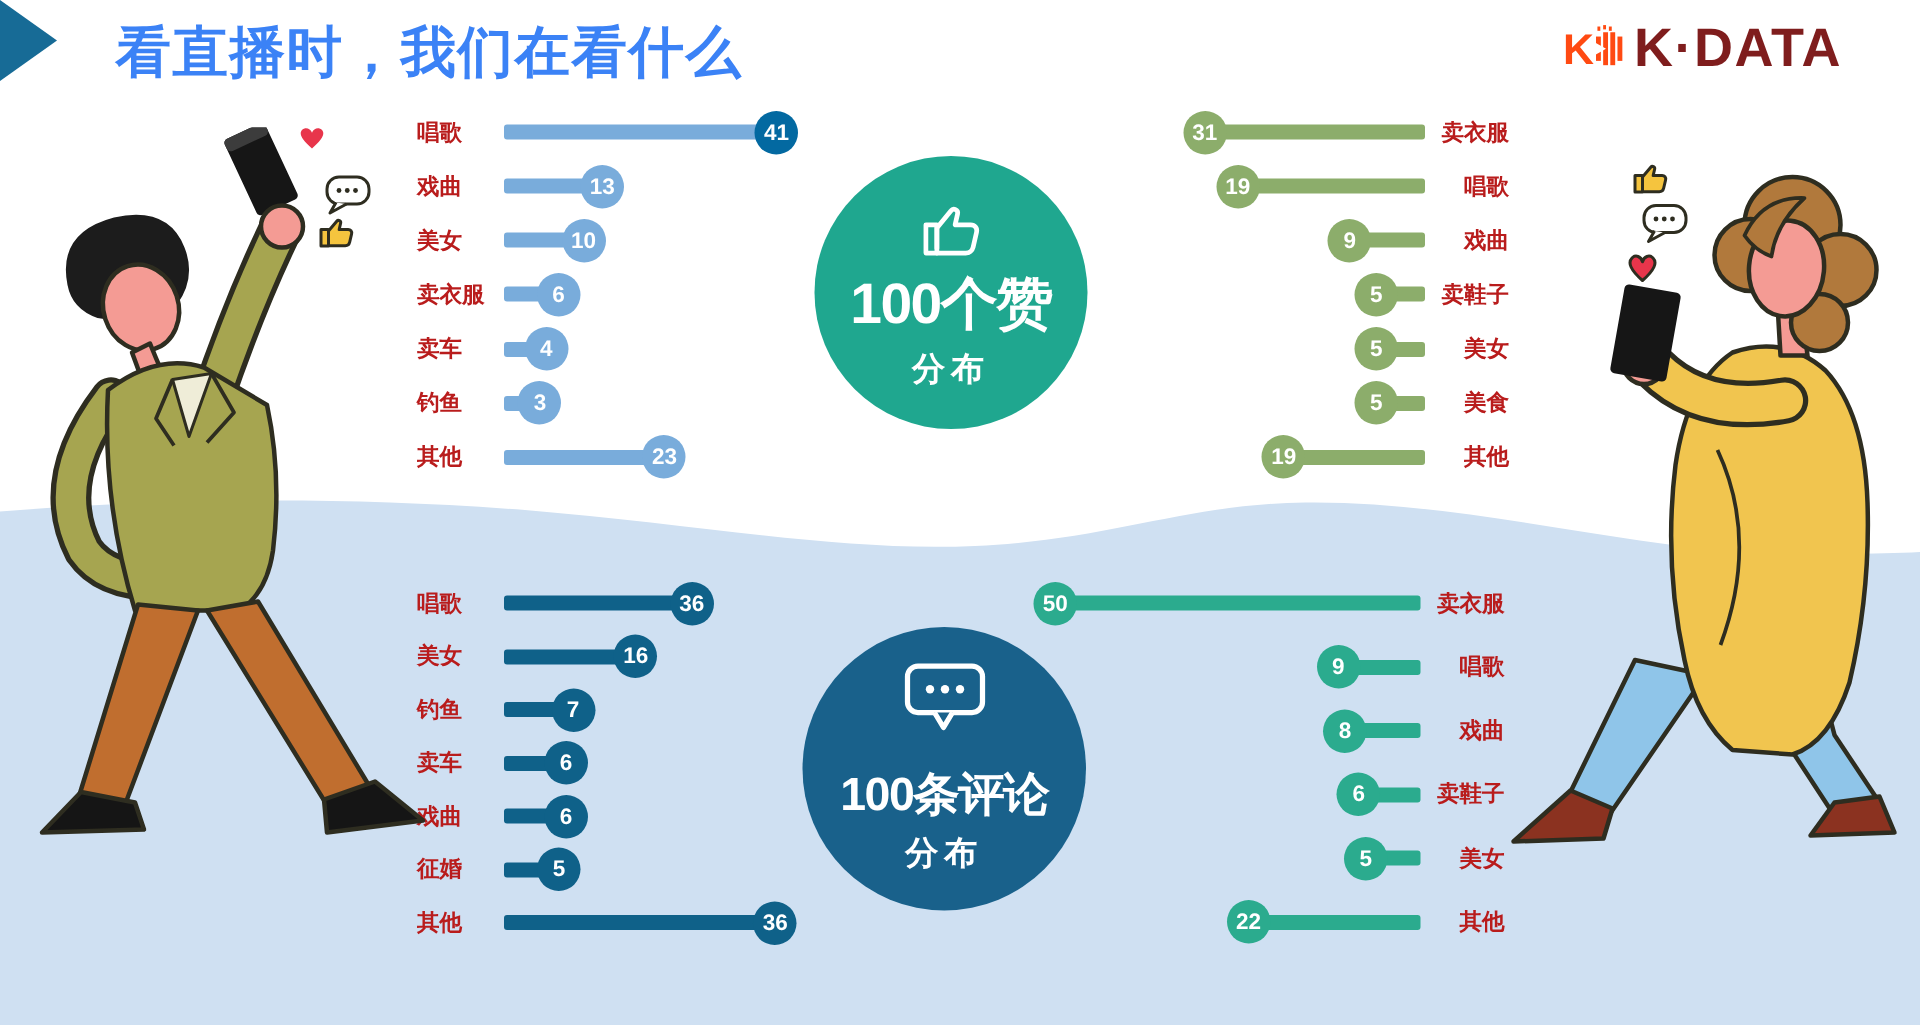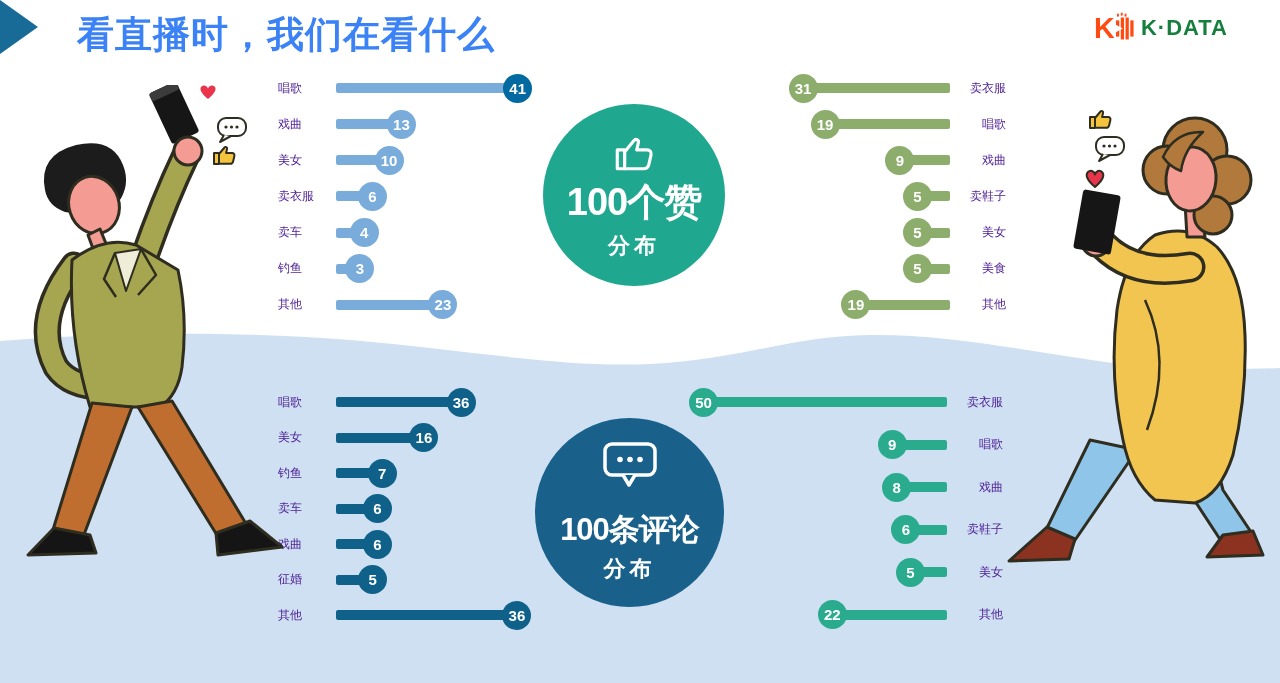--- a/index.html
+++ b/index.html
@@ -7,32 +7,32 @@
     position:relative;width:1280px;height:683px;overflow:hidden;
     background:#ffffff;font-family:"Liberation Sans","DejaVu Sans",sans-serif;
   }
   .abs{position:absolute;}
   
   #title-arrow{left:0;top:6;width:0;height:0;
     border-top:27px solid transparent;border-bottom:27px solid transparent;
     border-left:38px solid #176B96;}
   #page-title{left:36px;top:10px;font-size:37px;font-weight:800;color:#3b82f6;letter-spacing:1px;margin-left:41px;}
   #logo{right:52px;top:11px;display:flex;align-items:center;gap:4px;}
-  #logo-text{font-size:22px;font-weight:800;color:#15803d;letter-spacing:1px;}
+  #logo-text{font-size:36px;font-weight:800;color:#7f1d1d;letter-spacing:1px;}
   
   #wave-svg{left:0;top:300px;width:1280px;height:83px;}
   #bg-bottom{left:0;top:380px;width:1280px;height:303px;background:#CFE0F2;}
   
   .chart{display:flex;flex-direction:column;justify-content:space-between;}
   #chart-likes-left   {left:250px;top:73px; width:300px;height:247px;}
   #chart-likes-right  {left:785px;top:73px; width:290px;height:247px;}
   #chart-comments-left{left:250px;top:387px;width:300px;height:243px;}
   #chart-comments-right{left:685px;top:387px;width:330px;height:243px;}
   .row{display:flex;align-items:center;height:30px;}
-  .blabel{font-size:12px;font-weight:400;color:#4c1d95;flex:none;}
+  .blabel{font-size:15px;font-weight:700;color:#b91c1c;flex:none;}
   .row.left  .blabel{width:86px;padding-left:28px;box-sizing:border-box;text-align:left;}
   .row.right .blabel{width:46px;margin-left:10px;text-align:right;}
   .bar{height:10px;border-radius:2px;flex:none;}
   .vcircle{width:29px;height:29px;border-radius:50%;color:#fff;font-weight:700;font-size:15px;
     display:flex;align-items:center;justify-content:center;flex:none;position:relative;z-index:1;}
   .row.left  .vcircle{margin-left:-15px;}
   .row.right .vcircle{margin-right:-15px;}
   .bararea{display:flex;align-items:center;justify-content:flex-end;flex:none;}
   
   .badge{border-radius:50%;display:flex;flex-direction:column;align-items:center;justify-content:center;

